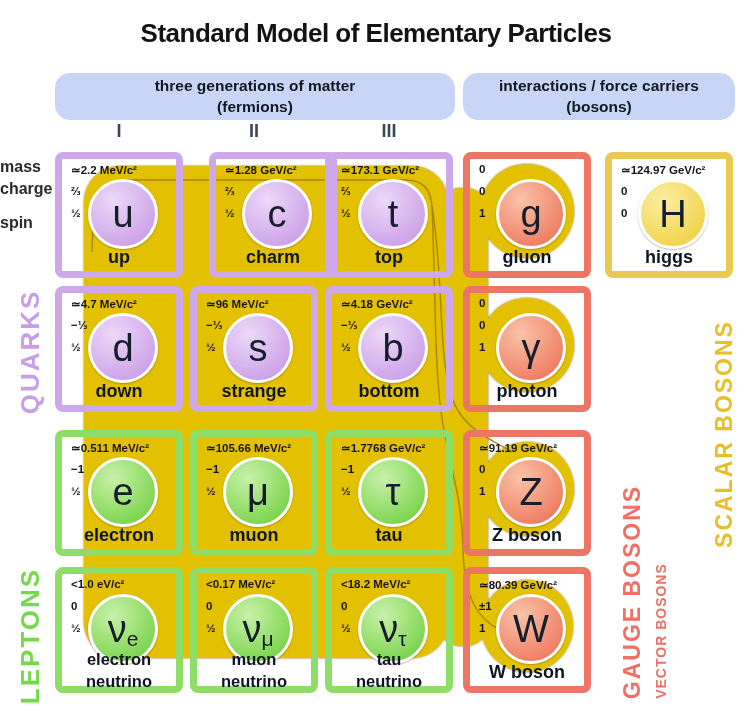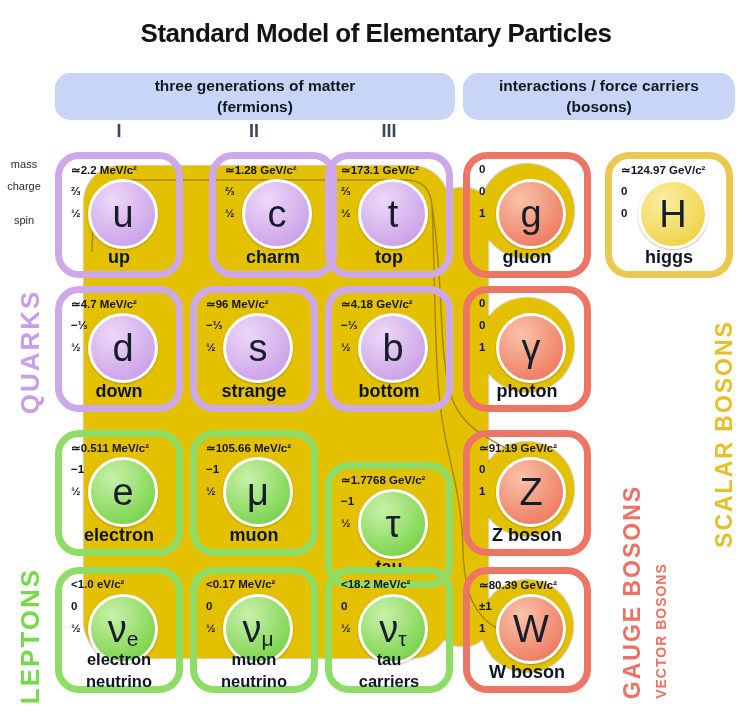--- a/index.html
+++ b/index.html
@@ -13,24 +13,24 @@
 
   .pill{position:absolute;top:73px;height:47px;background:#c9d5f6;border-radius:15px;
         display:flex;flex-direction:column;justify-content:center;align-items:center;
         font-size:15.5px;font-weight:bold;color:#101820;line-height:1.35;z-index:3;}
   #pill-left{left:55px;width:400px;}
   #pill-right{left:463px;width:272px;}
 
   .gen{position:absolute;top:121px;width:128px;text-align:center;
        font-size:18px;font-weight:bold;color:#39475f;z-index:3;}
 
-  .prop-label{position:absolute;left:0;width:48px;text-align:center;
-       font-size:11px;font-weight:normal;color:#2a2a2a;z-index:3;}
-
-  .card{position:absolute;width:128px;height:126px;border:7px solid #3b82f6;border-radius:24px;
+  .prop-label{position:absolute;left:0;width:48px;text-align:left;
+       font-size:16px;font-weight:bold;color:#2a2a2a;z-index:3;}
+
+  .card{position:absolute;width:128px;height:126px;border:7px solid #3b82f6;border-radius:8px;
         box-sizing:border-box;z-index:2;}
   .card.quark{border-color:#cda9ec;}
   .card.lepton{border-color:#8edd66;}
   .card.gauge{border-color:#ed7565;}
   .card.higgs{border-color:#e9c94f;}
 
   .pval{position:absolute;left:9px;font-size:11.5px;font-weight:bold;color:#141414;white-space:nowrap;}
   .pval.mass{top:4px;}
   .pval.charge{top:26px;}
   .pval.spin{top:48px;}
@@ -173,21 +173,21 @@
       <div class="card lepton" style="left: 190px; top: 430px;">
         <div class="pval mass">≃105.66 MeV/c²</div>
         <div class="pval charge">−1</div>
         <div class="pval spin">½</div>
         <div class="circle">
           <span class="sym">μ</span>
           <sub class="ssub"></sub>
         </div>
         <div class="pname">muon</div>
       </div>
-      <div class="card lepton" style="left: 325px; top: 430px; margin-top: 32px;">
+      <div class="card lepton" style="left: 325px; top: 430px;">
         <div class="pval mass">≃1.7768 GeV/c²</div>
         <div class="pval charge">−1</div>
         <div class="pval spin">½</div>
         <div class="circle">
           <span class="sym">τ</span>
           <sub class="ssub"></sub>
         </div>
         <div class="pname">tau</div>
       </div>
       <div class="card lepton nu" style="left: 55px; top: 567px;">
@@ -211,21 +211,21 @@
         <div class="pname">muon neutrino</div>
       </div>
       <div class="card lepton nu" style="left: 325px; top: 567px;">
         <div class="pval mass">&lt;18.2 MeV/c²</div>
         <div class="pval charge">0</div>
         <div class="pval spin">½</div>
         <div class="circle">
           <span class="sym">ν</span>
           <sub class="ssub">τ</sub>
         </div>
-        <div class="pname">tau carriers</div>
+        <div class="pname">tau neutrino</div>
       </div>
       <div class="card gauge" style="left: 463px; top: 152px;">
         <div class="pval mass">0</div>
         <div class="pval charge">0</div>
         <div class="pval spin">1</div>
         <div class="circle">
           <span class="sym">g</span>
           <sub class="ssub"></sub>
         </div>
         <div class="pname">gluon</div>

